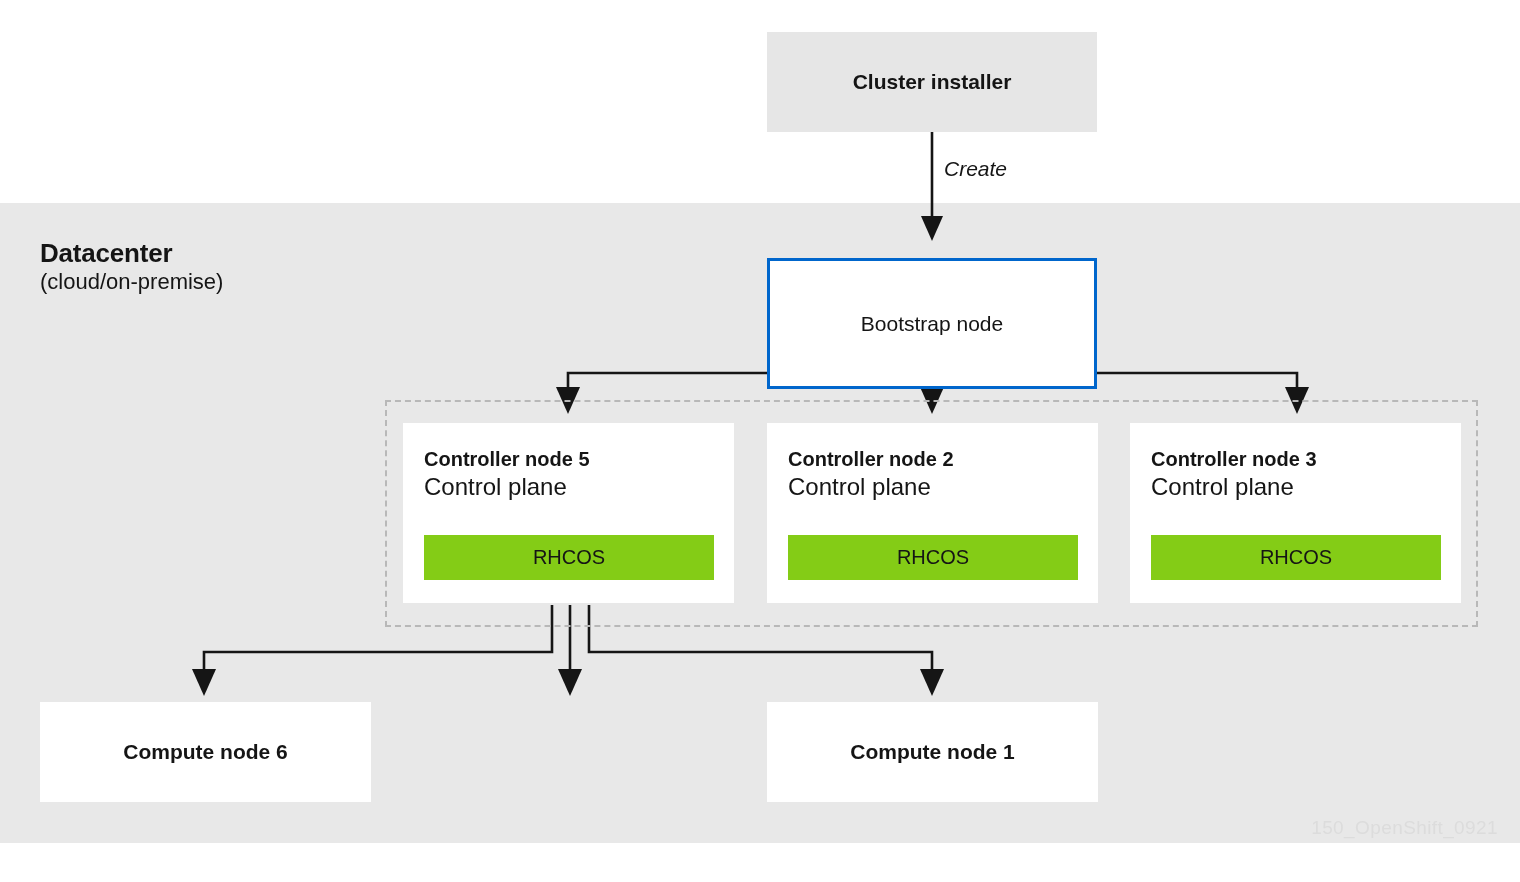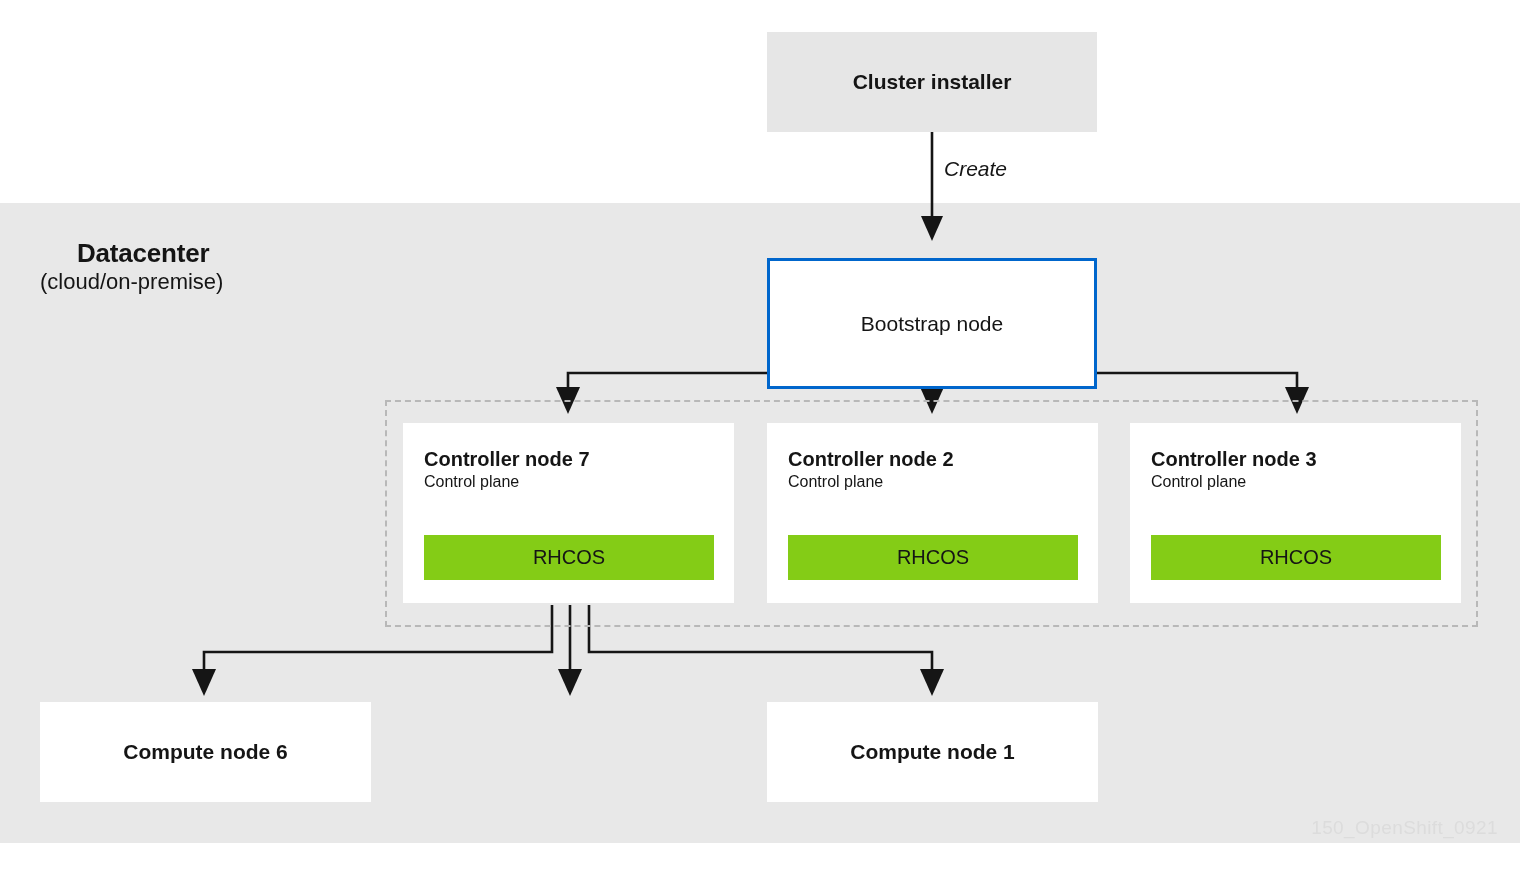--- a/index.html
+++ b/index.html
@@ -32,21 +32,20 @@
     left: 40px;
     top: 238px;
     line-height: 1.18;
   }
   .datacenter-title {
     font-size: 26px;
     font-weight: bold;
     color: #151515;
     letter-spacing: -0.2px;
     display: block;
-    margin-left: 37px;
   }
   .datacenter-sub {
     font-size: 22px;
     font-weight: normal;
     color: #151515;
     display: block;
   }
 
   
   .box {
@@ -101,21 +100,21 @@
   .controller-name {
     position: absolute;
     left: 21px; top: 25px;
     font-size: 20px;
     font-weight: bold;
     color: #151515;
   }
   .controller-role {
     position: absolute;
     left: 21px; top: 50px;
-    font-size: 16px;
+    font-size: 24px;
     font-weight: normal;
     color: #151515;
   }
   .rhcos-chip {
     position: absolute;
     left: 21px; top: 112px;
     width: 290px;
     height: 45px;
     background: #84cc16;
     display: flex;
@@ -231,21 +230,21 @@
 
   <div class="create-label">Create</div>
 
   <div class="box" id="bootstrap-node">
     <span class="box-title">Bootstrap node</span>
   </div>
 
   <div class="control-plane-group"></div>
 
   <div class="controller-card" id="controller-1">
-    <span class="controller-name">Controller node 7</span>
+    <span class="controller-name">Controller node 5</span>
     <span class="controller-role">Control plane</span>
     <span class="rhcos-chip">RHCOS</span>
   </div>
 
   <div class="controller-card" id="controller-2">
     <span class="controller-name">Controller node 2</span>
     <span class="controller-role">Control plane</span>
     <span class="rhcos-chip">RHCOS</span>
   </div>
 

